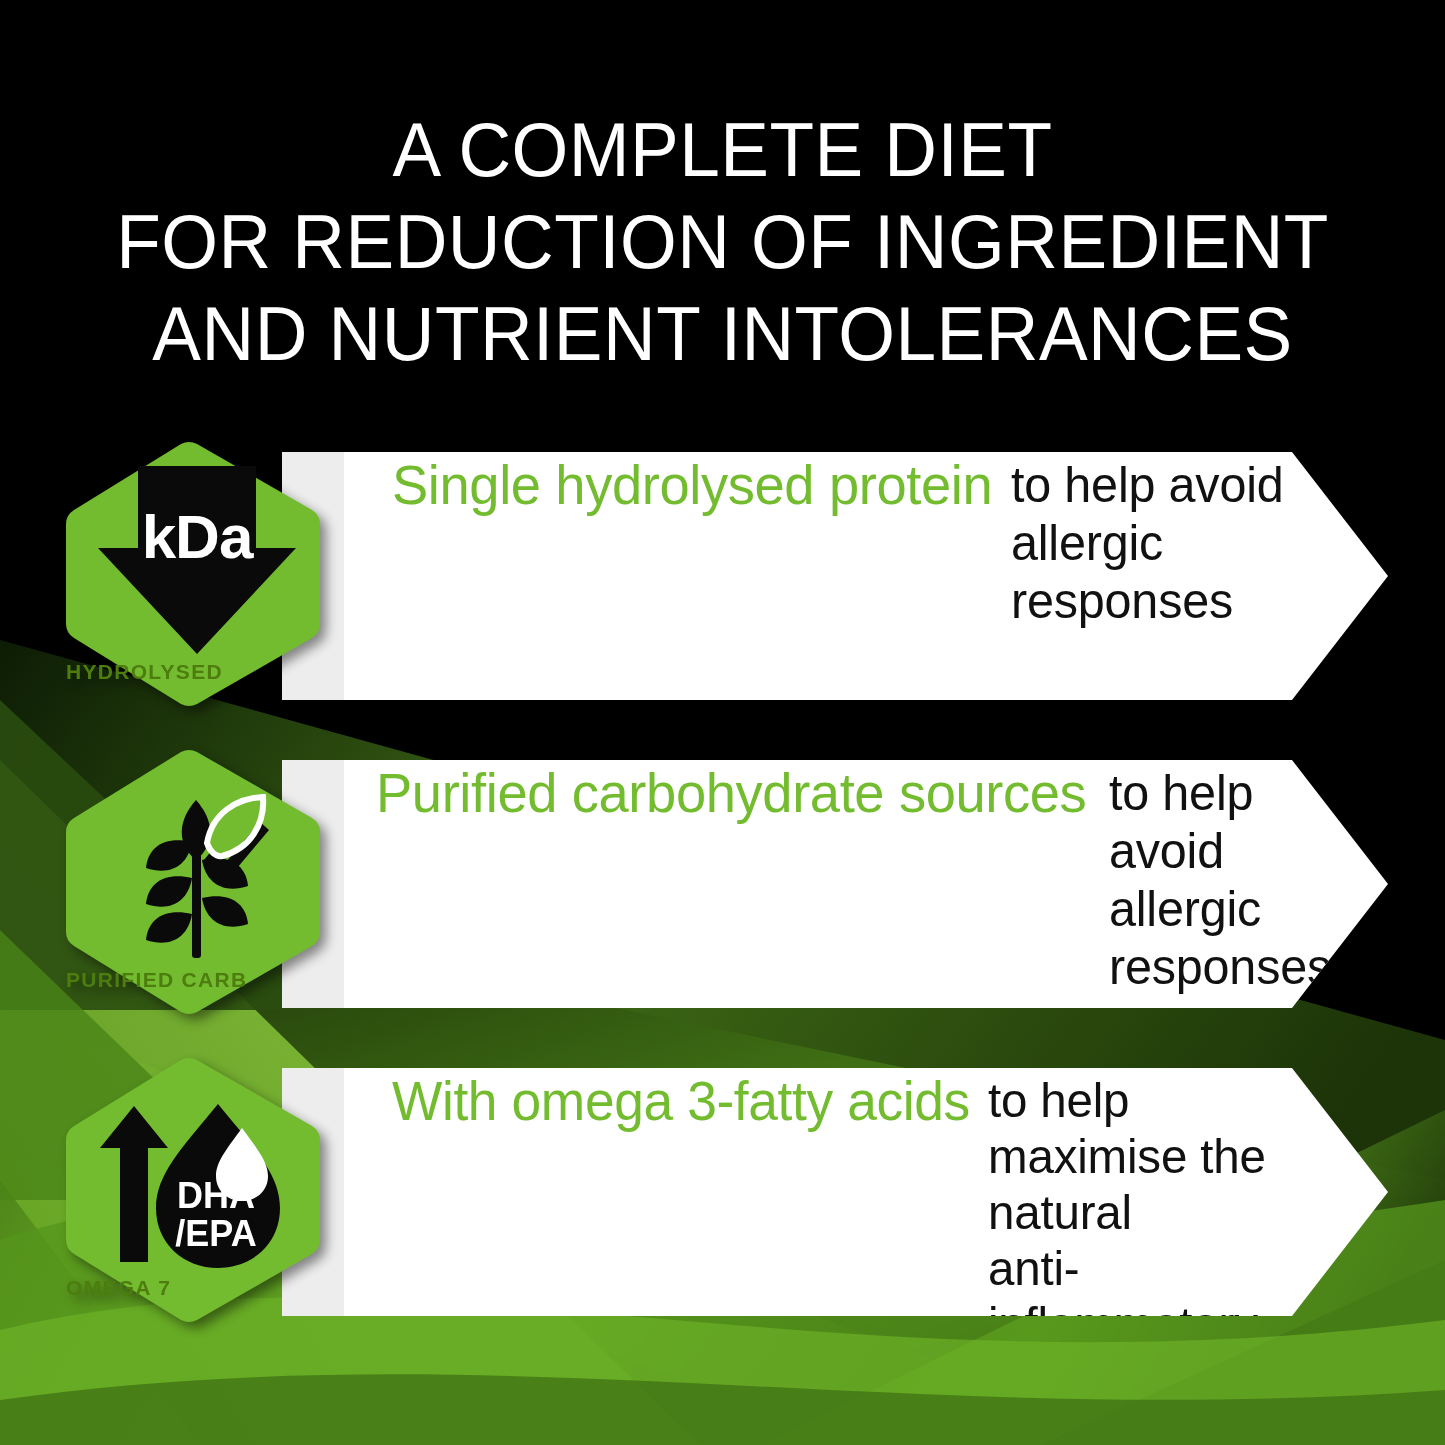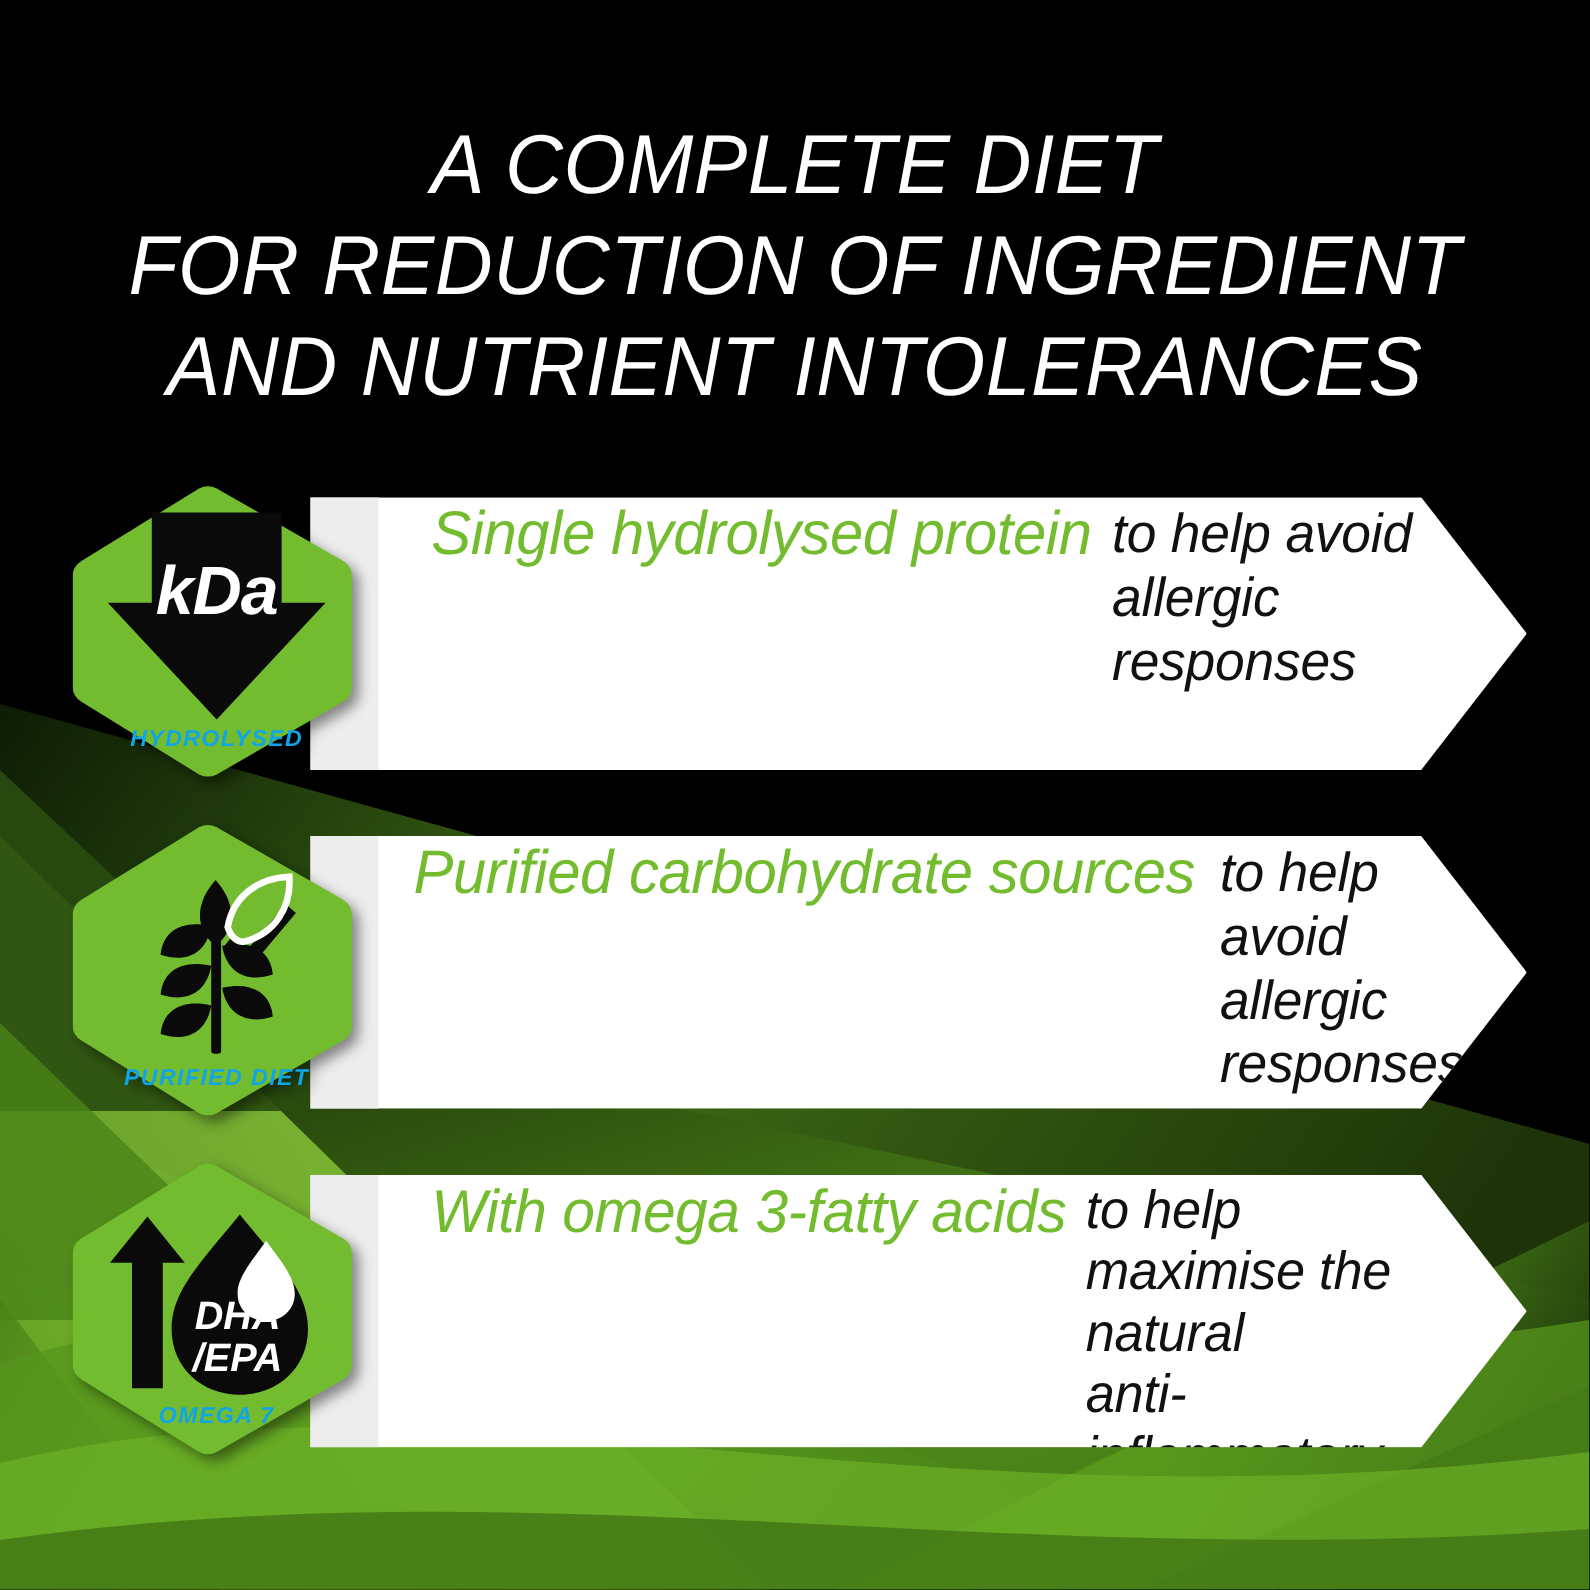--- a/index.html
+++ b/index.html
@@ -9,21 +9,20 @@
   }
   body {
     font-family: "Liberation Sans", sans-serif;
   }
   #poster {
     position: relative;
     width: 1445px;
     height: 1445px;
     background: #000000;
     overflow: hidden;
-    font-style: italic;
   }
 
   
   #bg-ribbons {
     position: absolute;
     left: 0; top: 0;
     width: 1445px;
     height: 1445px;
     pointer-events: none;
   }
@@ -135,25 +134,25 @@
     width: 262px;
     height: 268px;
     filter: drop-shadow(6px 6px 6px rgba(0,0,0,0.45));
   }
   .badge svg { display: block; }
   .badge-label {
     position: absolute;
     left: 0;
     bottom: 24px;
     width: 262px;
-    text-align: center;
+    text-align: left;
     font-size: 21px;
     font-weight: 700;
     letter-spacing: 1.3px;
-    color: #0ea5e9;
+    color: #4d7c0f;
   }
 </style>
 </head>
 <body>
 
 <div id="poster">
 
   <svg id="bg-ribbons" viewBox="0 0 1445 1445" preserveAspectRatio="none">
     <defs>
       <linearGradient id="g1" x1="0" y1="0" x2="1" y2="0.4">
@@ -247,21 +246,21 @@
           <path d="M126 166 C 100 160 82 170 80 192 C 104 200 122 190 126 166 Z"></path>
 
           <path d="M136 112 C 162 106 180 116 182 138 C 158 146 140 136 136 112 Z"></path>
           <path d="M136 150 C 162 144 180 154 182 176 C 158 184 140 174 136 150 Z"></path>
 
           <path d="M146 102 L160 114 L194 74 L203 82 L161 132 L138 112 Z"></path>
         </g>
 
         <path d="M141 95 C 146 66 170 50 197 49 C 199 76 184 101 156 108 C 150 109 144 104 141 95 Z" fill="none" stroke="#ffffff" stroke-width="6"></path>
       </svg>
-      <div class="badge-label">PURIFIED DIET</div>
+      <div class="badge-label">PURIFIED CARB</div>
     </div>
   </div>
 
   <div class="row" id="row-2">
     <div class="banner">
       <div class="banner-shade"></div>
       <div class="banner-text">
         <div class="banner-title">With omega 3-fatty acids</div>
         <div class="banner-sub">to help maximise the natural
 anti-inflammatory process</div>

